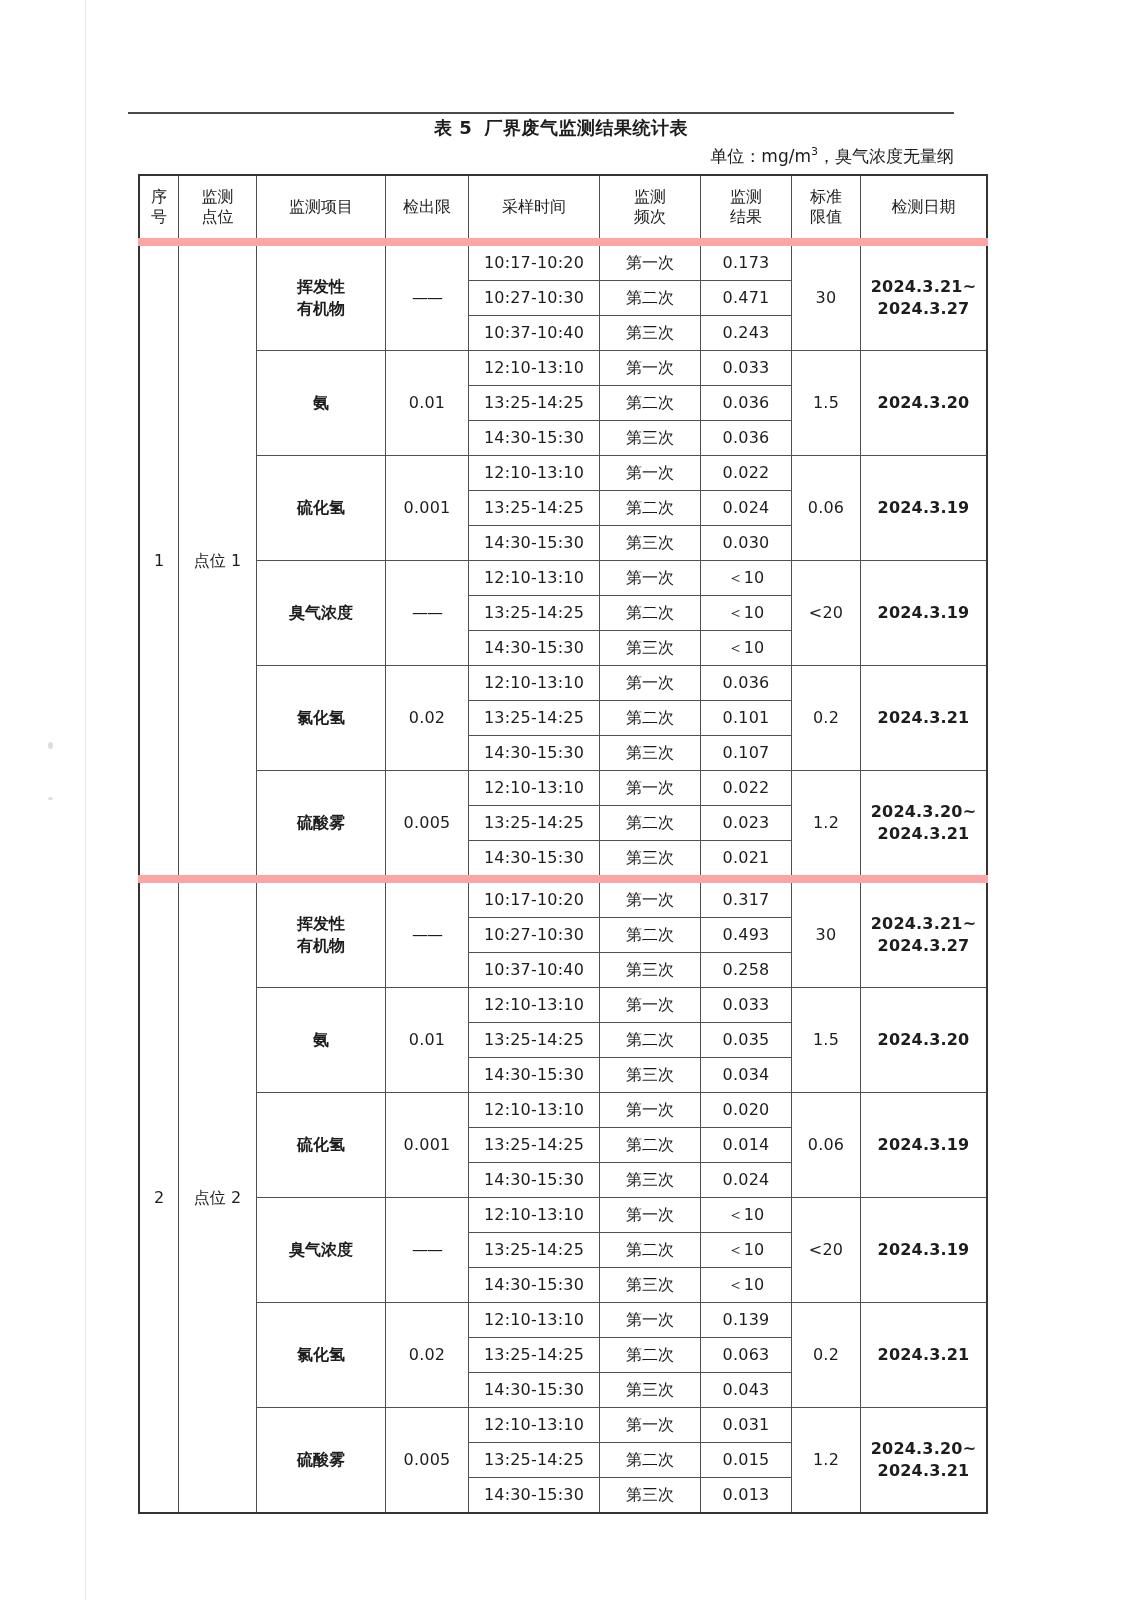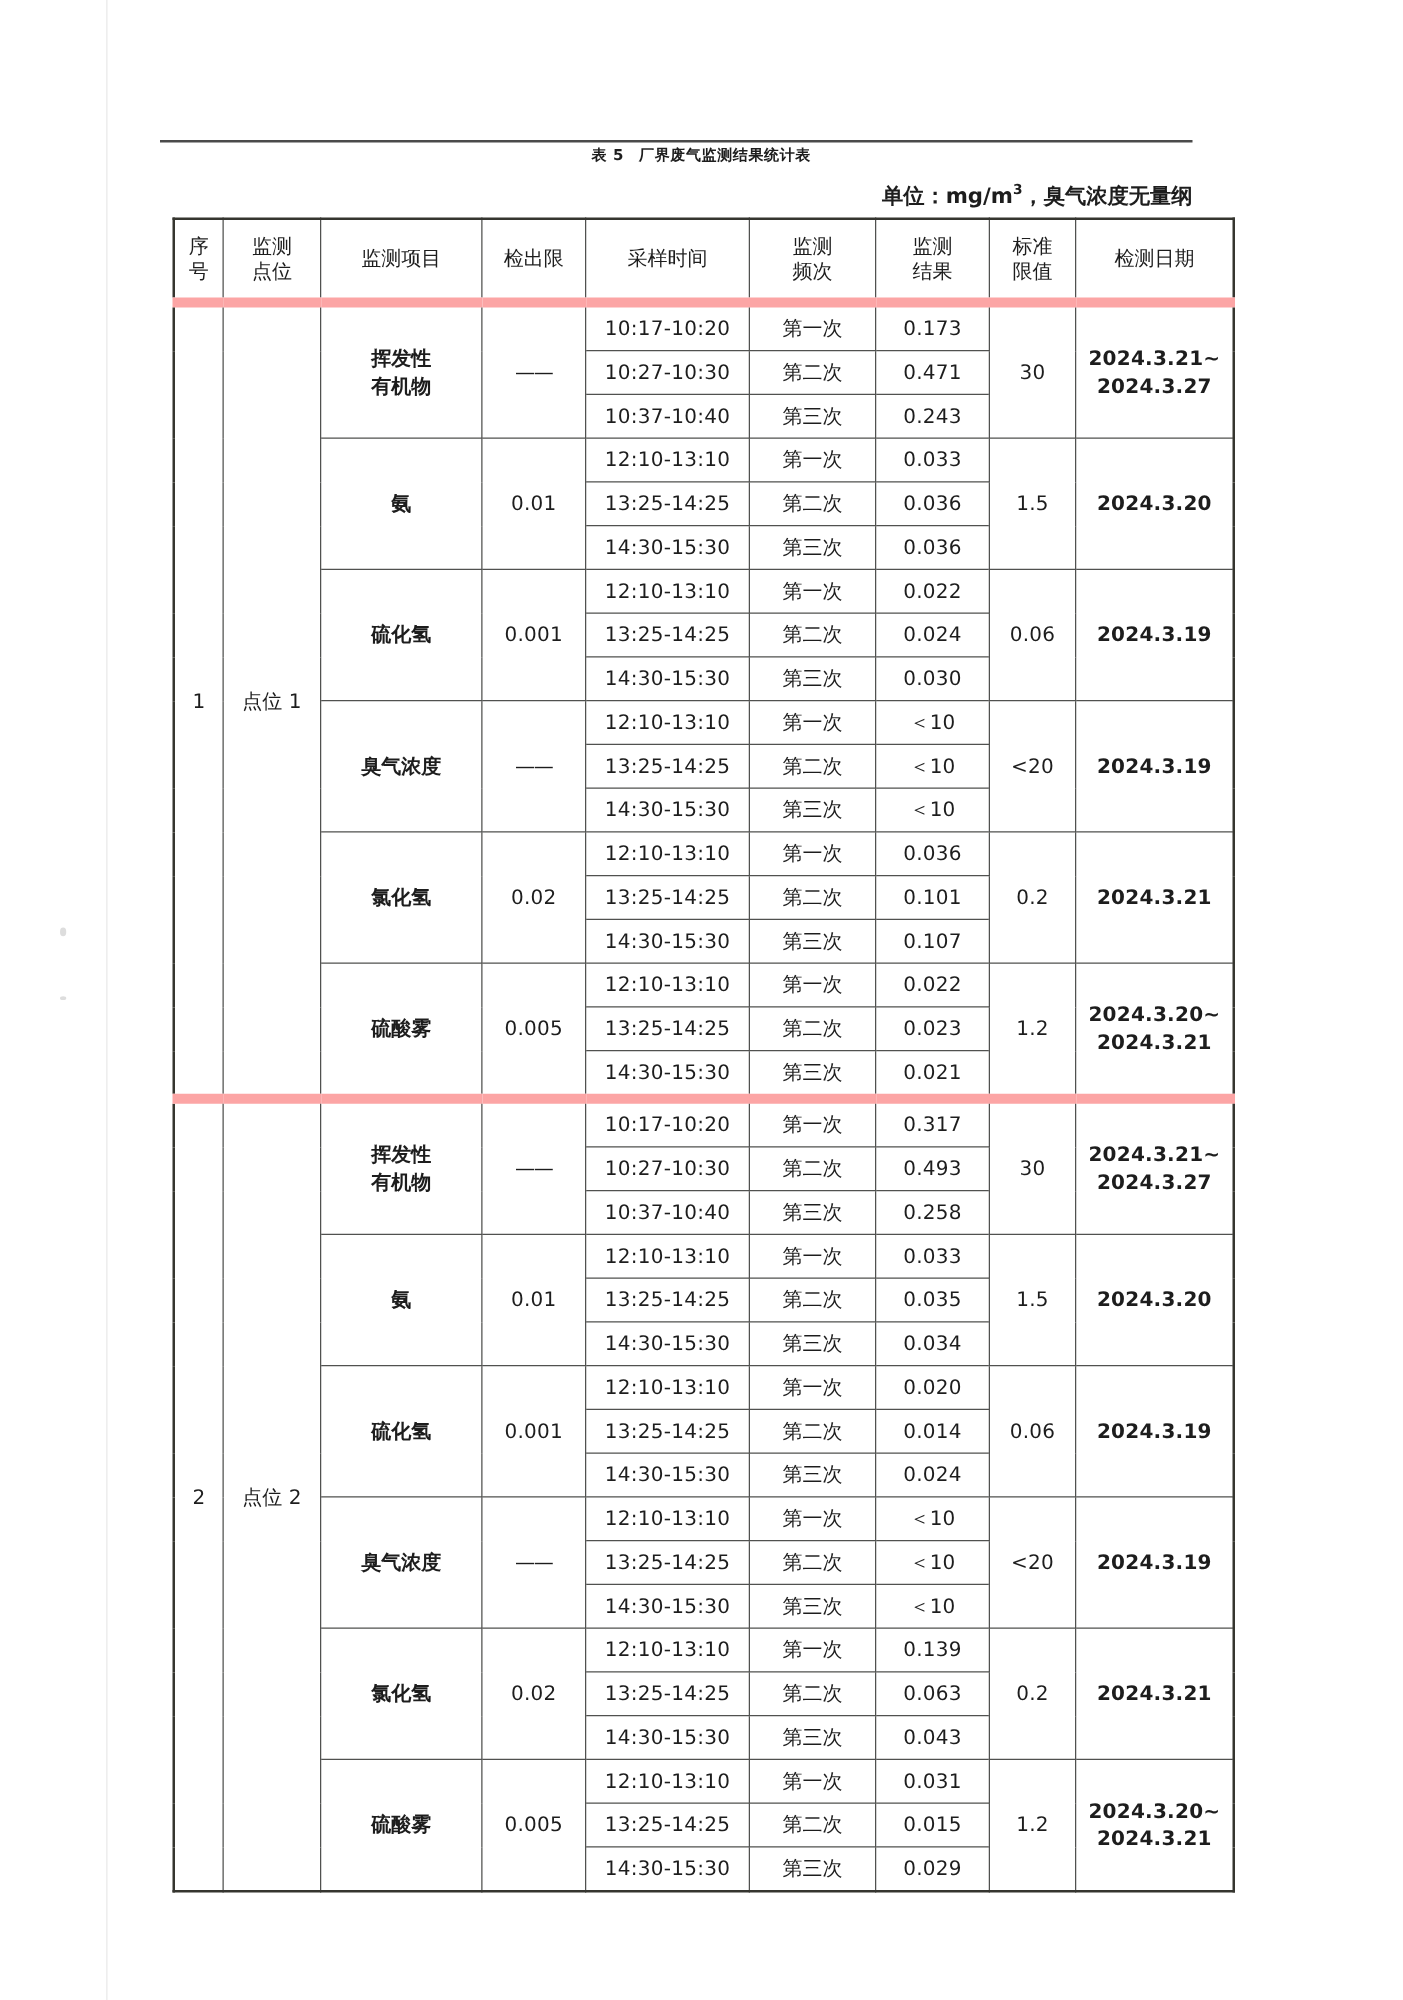--- a/index.html
+++ b/index.html
@@ -82,31 +82,31 @@
   }
 
   .tbl-title {
     position: absolute;
     left: 0;
     top: 116px;
     width: 1122px;
     text-align: center;
     font-family: "DejaVu Sans", "Liberation Sans", sans-serif;
     font-weight: bold;
-    font-size: 12px;
+    font-size: 18px;
     letter-spacing: 0.5px;
   }
   .tbl-title .t-num { margin-right: 12px; }
 
   .unit-line {
     position: absolute;
     right: 168px;
     top: 145px;
     font-family: "DejaVu Sans", "Liberation Sans", sans-serif;
-    font-weight: bold;
+    font-weight: normal;
     font-size: 17px;
     white-space: nowrap;
   }
   .unit-line sup { font-size: 11px; vertical-align: super; }
 
   
   .tbl-wrap {
     position: absolute;
     left: 138px;
     top: 174px;
@@ -491,19 +491,19 @@
             </td>
           </tr>
           <tr>
             <td class="c-time mono-num">13:25-14:25</td>
             <td class="c-freq">第二次</td>
             <td class="c-res mono-num">0.015</td>
           </tr>
           <tr>
             <td class="c-time mono-num">14:30-15:30</td>
             <td class="c-freq">第三次</td>
-            <td class="c-res mono-num">0.029</td>
+            <td class="c-res mono-num">0.013</td>
           </tr>
         </tbody>
     </table>
   </div>
 
 </div>
 
 </body></html>

